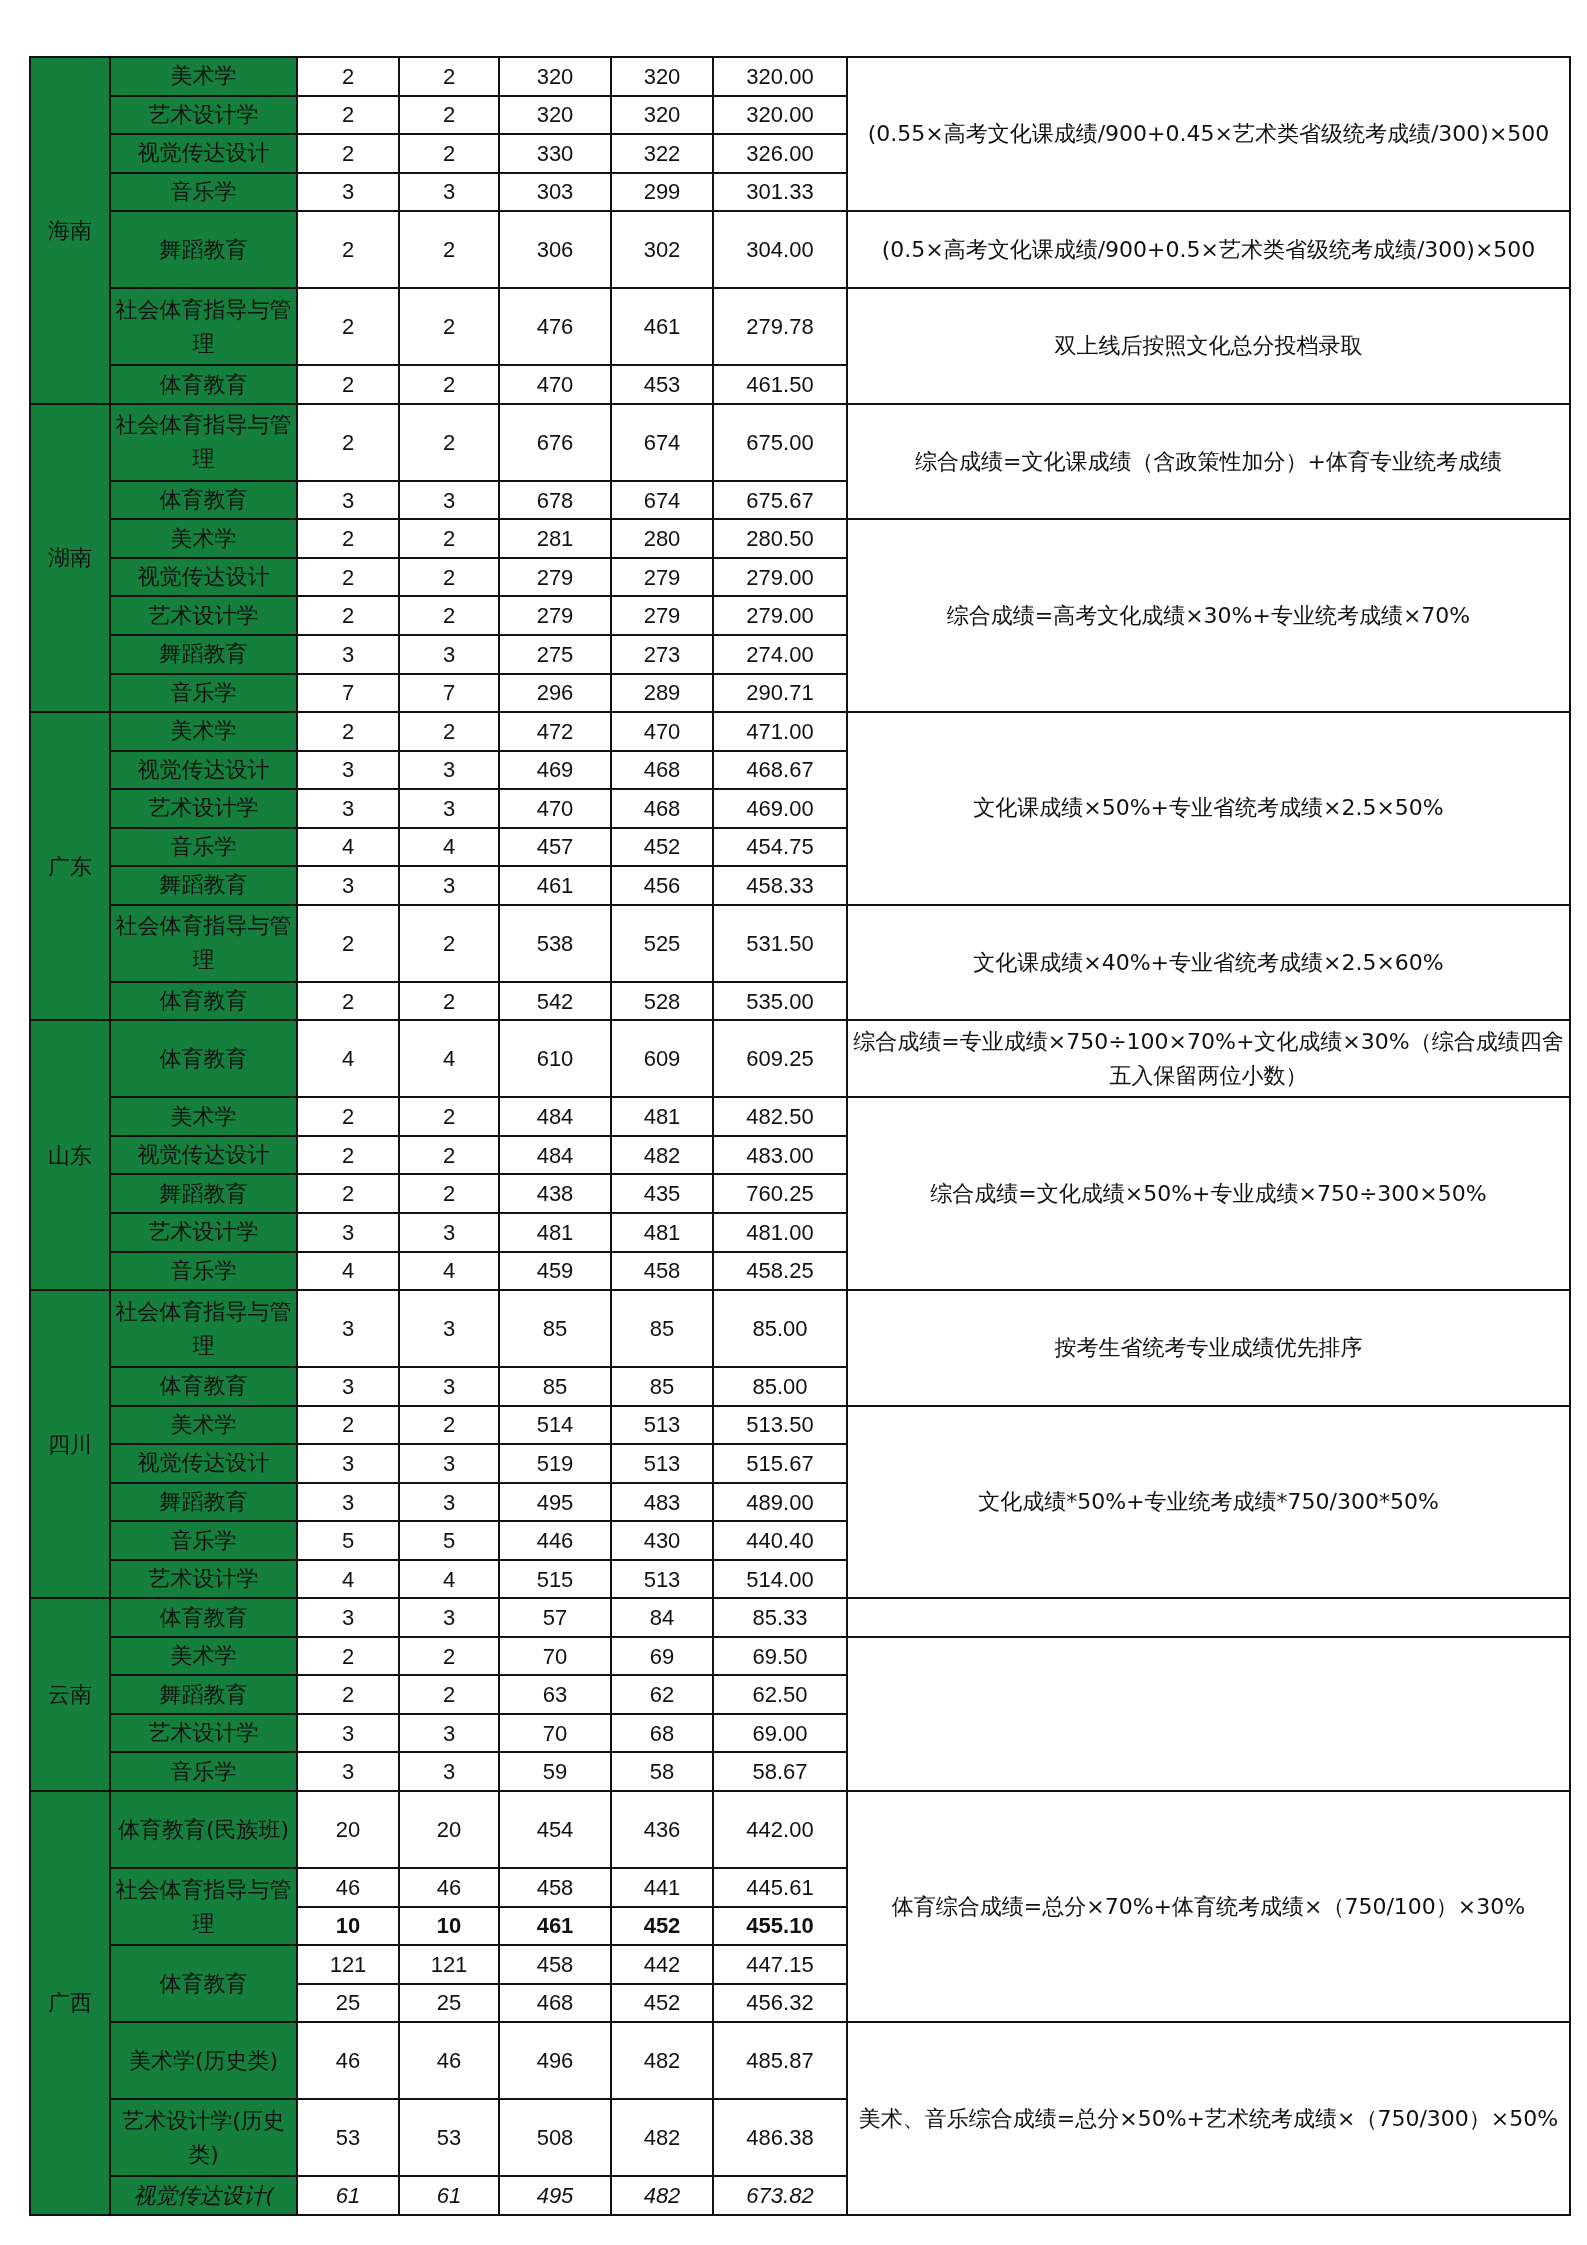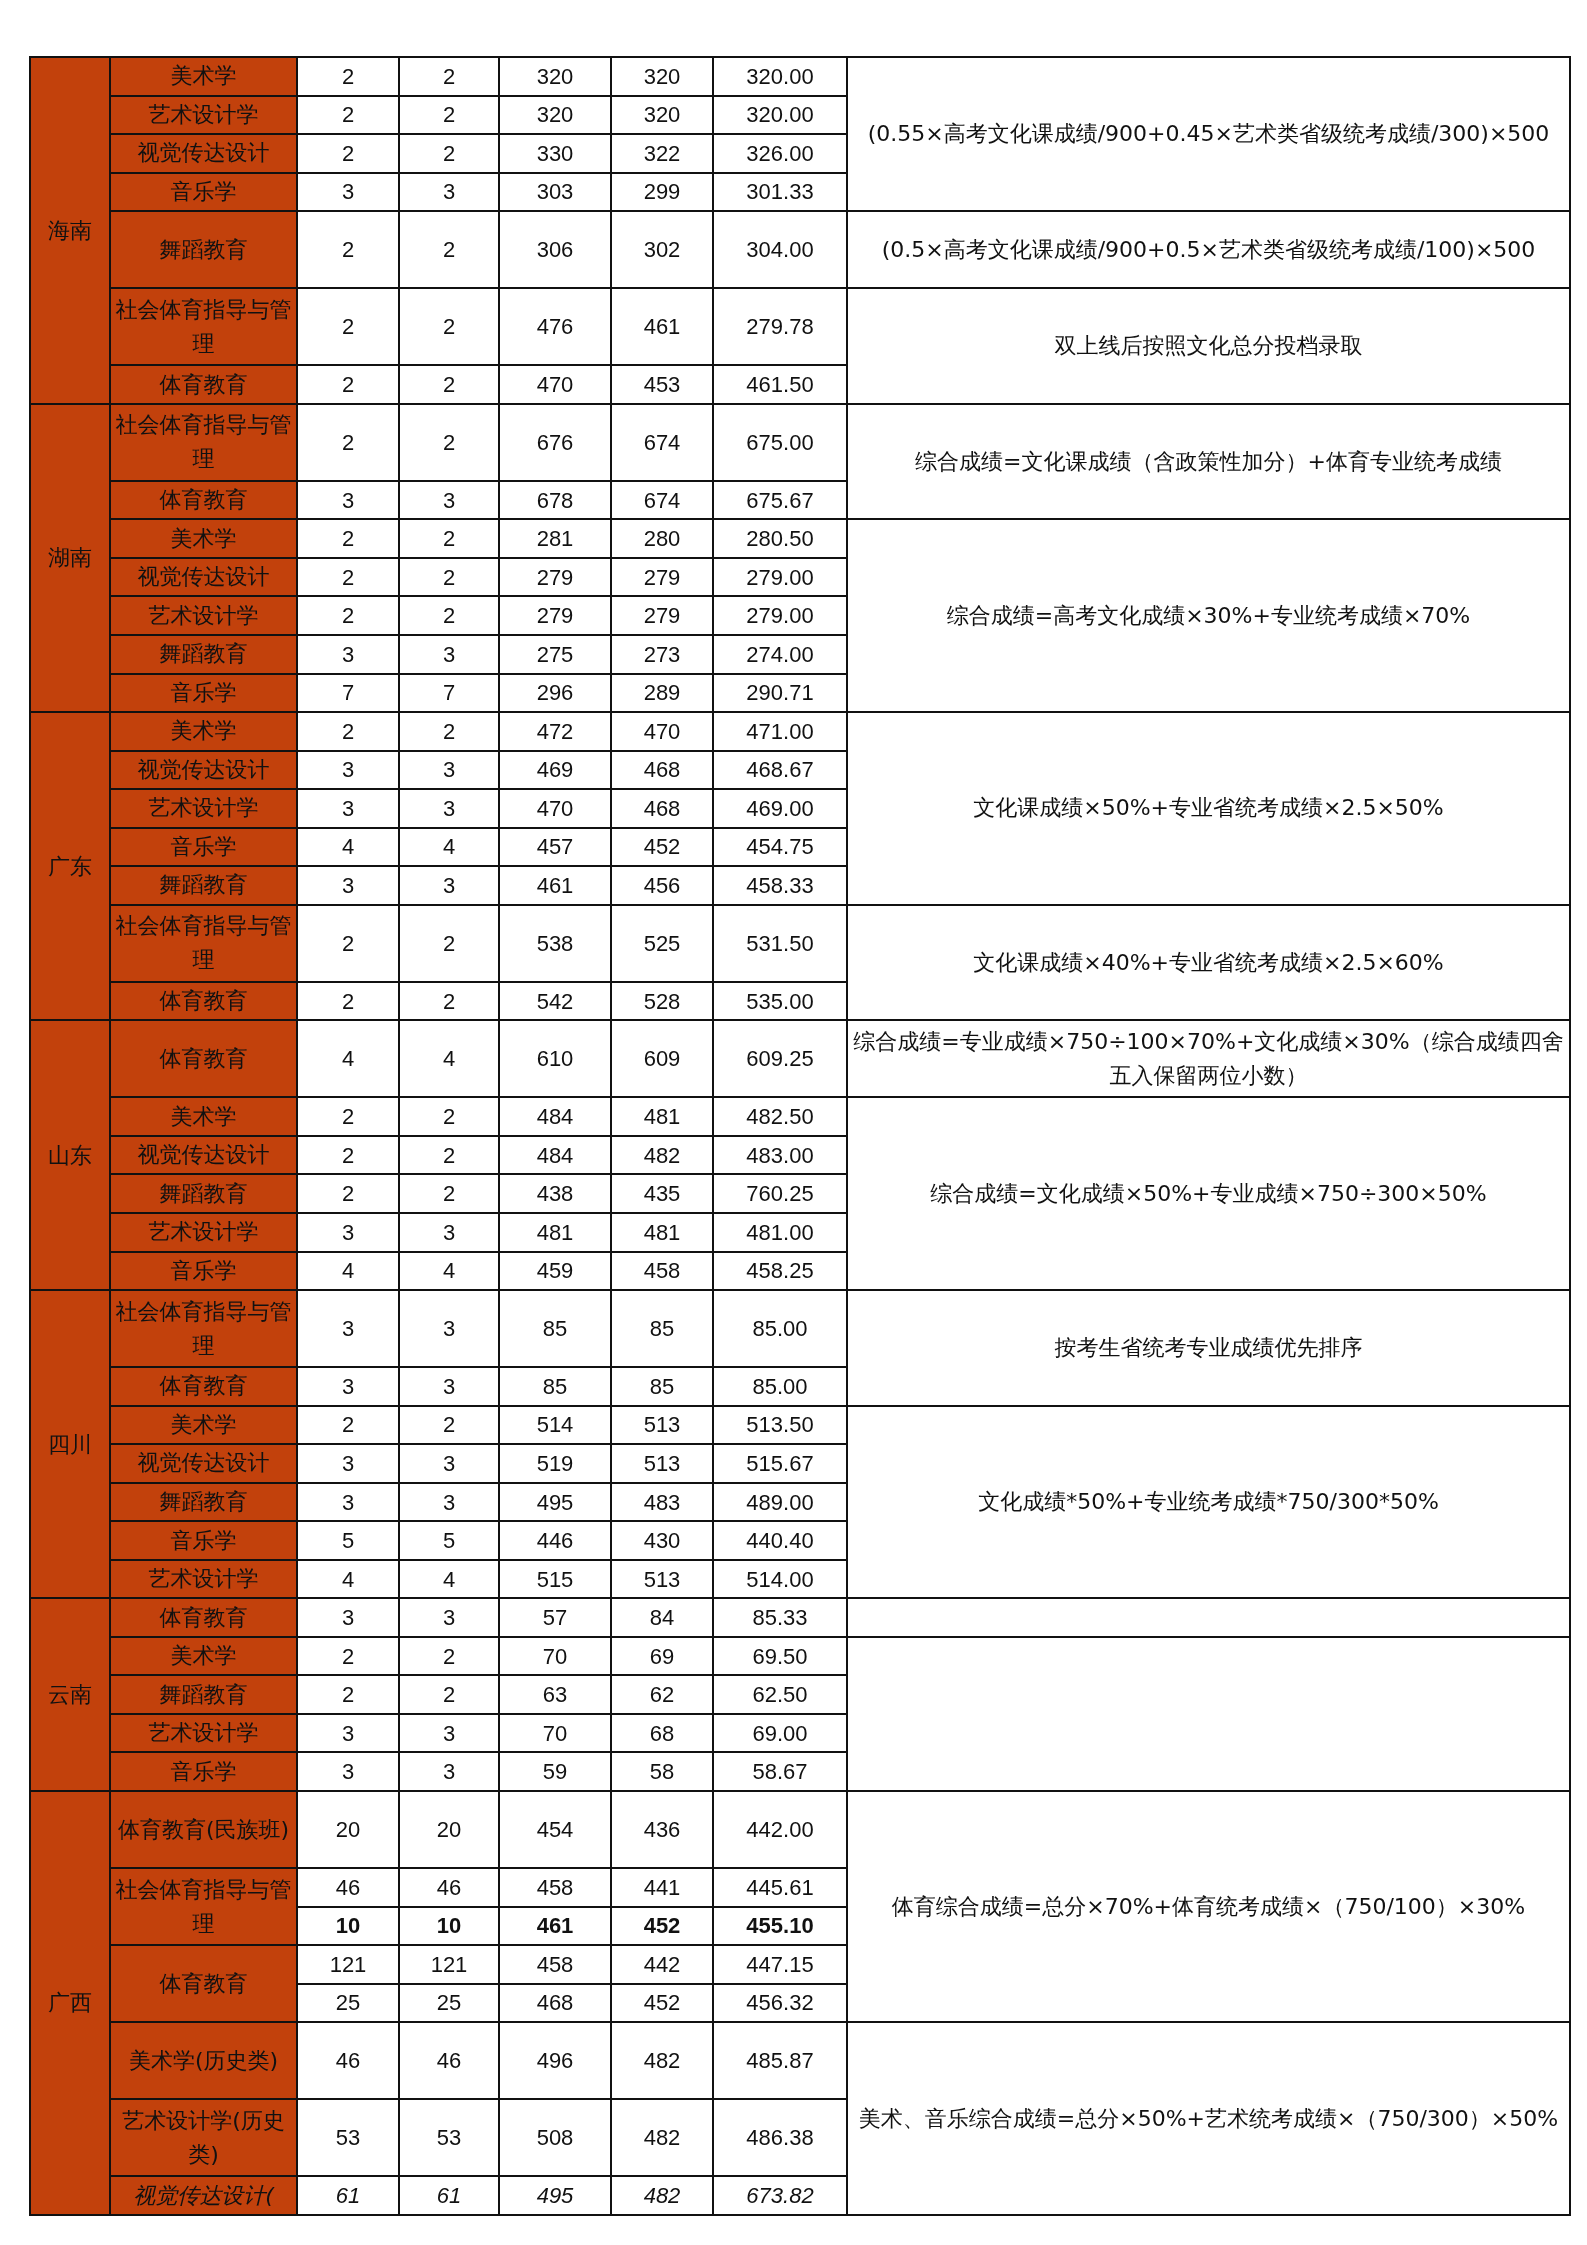--- a/index.html
+++ b/index.html
@@ -3,21 +3,21 @@
 <meta charset="utf-8">
 <style>
   html, body { margin: 0; padding: 0; background: #ffffff; }
   body { width: 1587px; height: 2245px; position: relative; overflow: hidden;
          font-family: "DejaVu Sans", "Liberation Sans", sans-serif; color: #111; }
   #tbl { position: absolute; left: 29px; top: 56px; border-collapse: collapse;
          table-layout: fixed; width: 1540px; }
   #tbl td { border: 2px solid #111; text-align: center; vertical-align: middle;
             padding: 0 2px; font-size: 22px; line-height: 33px; overflow: hidden;
             word-break: break-all; }
-  #tbl td.prov, #tbl td.major { background: #c2410c; }
+  #tbl td.prov, #tbl td.major { background: #15803d; }
   #tbl td.major { line-height: 34px; }
   #tbl td.formula { font-size: 22px; line-height: 34px; padding: 0 3px; }
   #tbl td.num { font-family: "Liberation Sans Narrow", "Liberation Sans", sans-serif; }
 </style>
 </head>
 <body>
 
 <table id="tbl">
   <colgroup>
     <col style="width:80px">
@@ -64,21 +64,21 @@
         <td class="num">299</td>
         <td class="num">301.33</td>
       </tr>
       <tr style="height: 77.08px;">
         <td class="major">舞蹈教育</td>
         <td class="num">2</td>
         <td class="num">2</td>
         <td class="num">306</td>
         <td class="num">302</td>
         <td class="num">304.00</td>
-        <td class="formula" rowspan="1">(0.5×高考文化课成绩/900+0.5×艺术类省级统考成绩/100)×500</td>
+        <td class="formula" rowspan="1">(0.5×高考文化课成绩/900+0.5×艺术类省级统考成绩/300)×500</td>
       </tr>
       <tr style="height: 77.08px;">
         <td class="major">社会体育指导与管理</td>
         <td class="num">2</td>
         <td class="num">2</td>
         <td class="num">476</td>
         <td class="num">461</td>
         <td class="num">279.78</td>
         <td class="formula" rowspan="2">双上线后按照文化总分投档录取</td>
       </tr>

